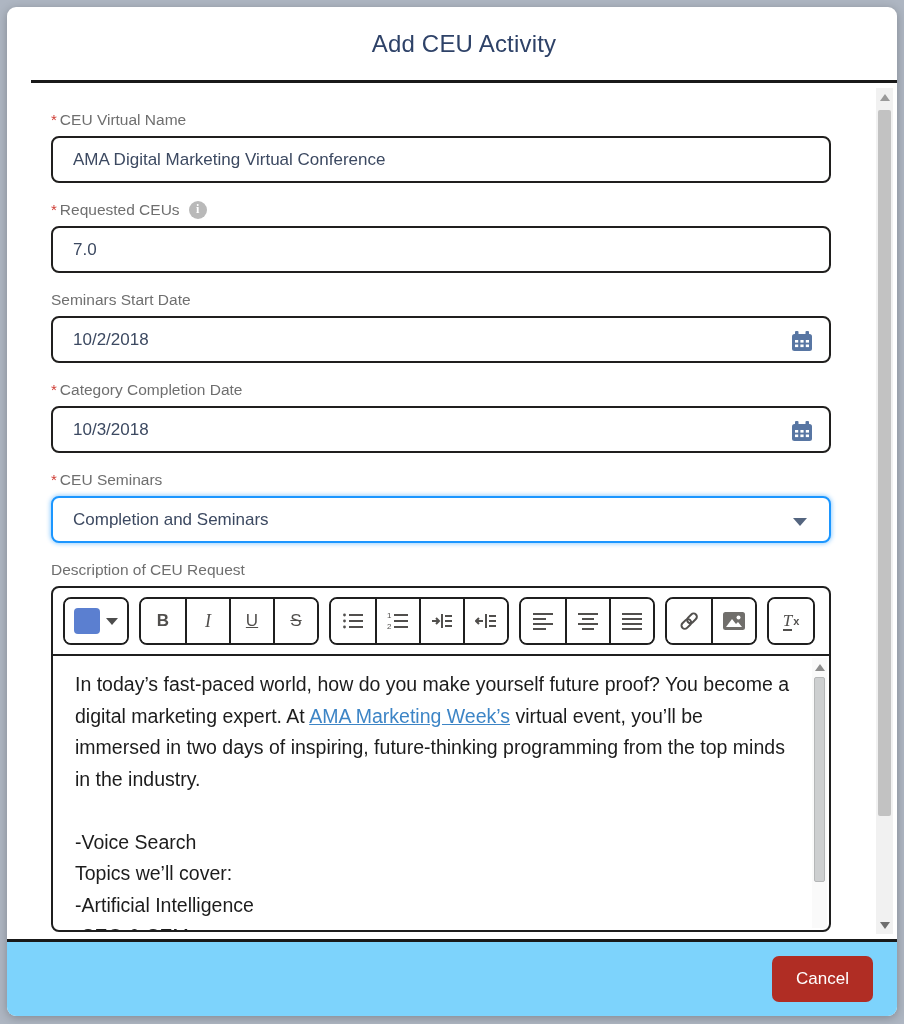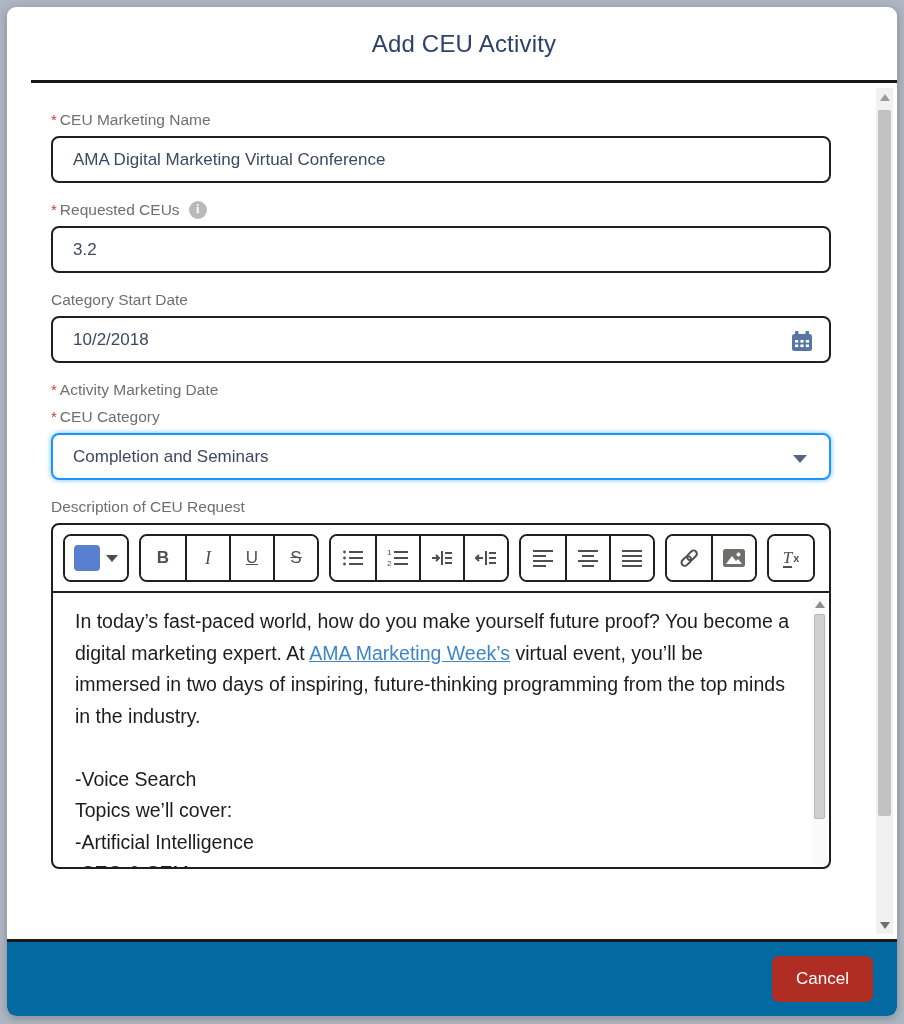--- a/index.html
+++ b/index.html
@@ -91,21 +91,21 @@
   .sb-body { top:5px; right:4px; bottom:5px; width:17px; }
   .sb-thumb { position:absolute; left:2px; right:2px; background:#c2c2c2; border-radius:2px; }
   .sb-arrow { position:absolute; left:0; width:100%; height:18px; display:flex; align-items:center; justify-content:center; }
   .tri-up { width:0;height:0;border-left:5px solid transparent;border-right:5px solid transparent;border-bottom:7px solid #9a9a9a; }
   .tri-down { width:0;height:0;border-left:5px solid transparent;border-right:5px solid transparent;border-top:7px solid #6f6f6f; }
   .sb-editor { top:2px; right:2px; bottom:2px; width:15px; background:#fafafa; }
   .sb-editor .sb-thumb { background:#cdcfd0; border:1px solid #b5b7b8; }
   
   .modal-footer {
     flex:0 0 74px; display:flex; align-items:center; justify-content:flex-end;
-    gap:14px; padding-right:24px; background:#0369a1;
+    gap:14px; padding-right:24px; background:#7dd3fc;
   }
   .footer-btn {
     height:46px; border:none; border-radius:7px; background:#b02d24; color:#fff;
     font-size:17px; font-family:"Liberation Sans",sans-serif; cursor:pointer; padding:0 24px;
   }
   svg { display:block; }
 </style>
 </head>
 <body>
 
@@ -113,41 +113,41 @@
 
   <div class="modal-header">
     <div class="modal-title">Add CEU Activity</div>
   </div>
 
   <div class="modal-body">
 
     <div class="field">
       <div class="field-label">
         <span class="req">*</span>
-        <span>CEU Marketing Name</span>
+        <span>CEU Virtual Name</span>
       </div>
       <div class="text-input">
         <span class="input-value">AMA Digital Marketing Virtual Conference</span>
       </div>
     </div>
 
     <div class="field">
       <div class="field-label">
         <span class="req">*</span>
         <span>Requested CEUs</span>
         <span class="info-icon">i</span>
       </div>
       <div class="text-input">
-        <span class="input-value">3.2</span>
-      </div>
-    </div>
-
-    <div class="field">
-      <div class="field-label">
-        <span>Category Start Date</span>
+        <span class="input-value">7.0</span>
+      </div>
+    </div>
+
+    <div class="field">
+      <div class="field-label">
+        <span>Seminars Start Date</span>
       </div>
       <div class="text-input">
         <span class="input-value">10/2/2018</span>
         <span class="cal-icon">
           <svg width="22" height="22" viewBox="0 0 22 22">
             <rect x="4" y="1" width="3.5" height="5" rx="1" fill="#5876a3"></rect>
             <rect x="14.5" y="1" width="3.5" height="5" rx="1" fill="#5876a3"></rect>
             <rect x="1" y="4" width="20" height="17" rx="2.5" fill="#5876a3"></rect>
             <rect x="4" y="10" width="3.2" height="2.6" fill="#fff"></rect>
               <rect x="9.4" y="10" width="3.2" height="2.6" fill="#fff"></rect>
@@ -156,28 +156,44 @@
               <rect x="9.4" y="14.5" width="3.2" height="2.6" fill="#fff"></rect>
               <rect x="14.8" y="14.5" width="3.2" height="2.6" fill="#fff"></rect>
           </svg>
         </span>
       </div>
     </div>
 
     <div class="field">
       <div class="field-label">
         <span class="req">*</span>
-        <span>Activity Marketing Date</span>
+        <span>Category Completion Date</span>
+      </div>
+      <div class="text-input">
+        <span class="input-value">10/3/2018</span>
+        <span class="cal-icon">
+          <svg width="22" height="22" viewBox="0 0 22 22">
+            <rect x="4" y="1" width="3.5" height="5" rx="1" fill="#5876a3"></rect>
+            <rect x="14.5" y="1" width="3.5" height="5" rx="1" fill="#5876a3"></rect>
+            <rect x="1" y="4" width="20" height="17" rx="2.5" fill="#5876a3"></rect>
+            <rect x="4" y="10" width="3.2" height="2.6" fill="#fff"></rect>
+              <rect x="9.4" y="10" width="3.2" height="2.6" fill="#fff"></rect>
+              <rect x="14.8" y="10" width="3.2" height="2.6" fill="#fff"></rect>
+            <rect x="4" y="14.5" width="3.2" height="2.6" fill="#fff"></rect>
+              <rect x="9.4" y="14.5" width="3.2" height="2.6" fill="#fff"></rect>
+              <rect x="14.8" y="14.5" width="3.2" height="2.6" fill="#fff"></rect>
+          </svg>
+        </span>
       </div>
     </div>
 
     <div class="field">
       <div class="field-label">
         <span class="req">*</span>
-        <span>CEU Category</span>
+        <span>CEU Seminars</span>
       </div>
       <div class="text-input focused">
         <span class="input-value">Completion and Seminars</span>
         <span class="select-arrow"></span>
       </div>
     </div>
 
     <div class="field">
       <div class="field-label">
         <span>Description of CEU Request</span>

